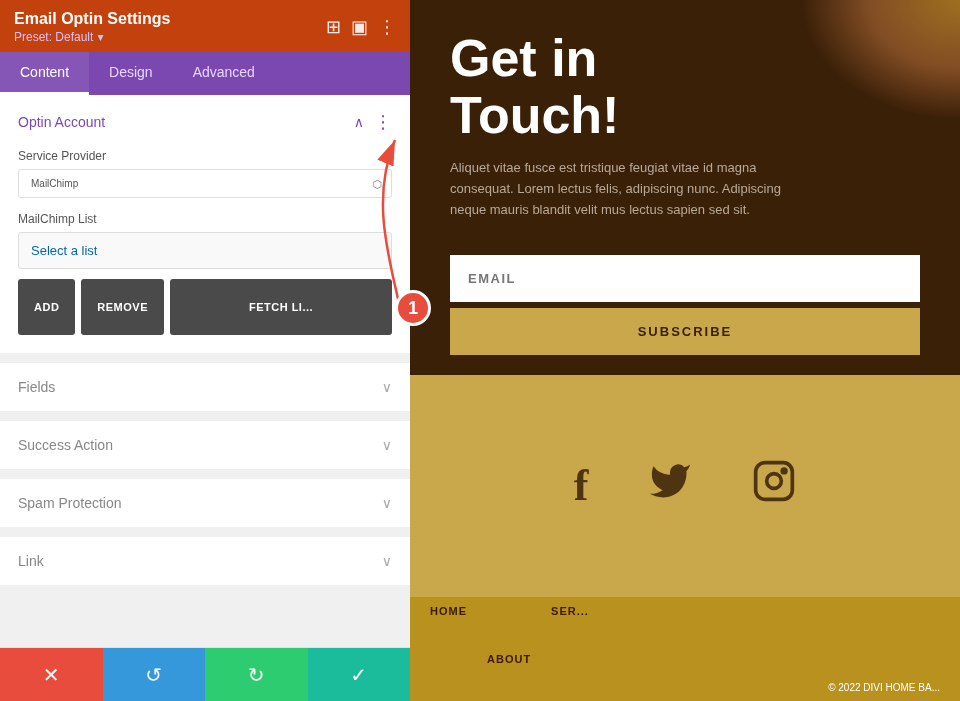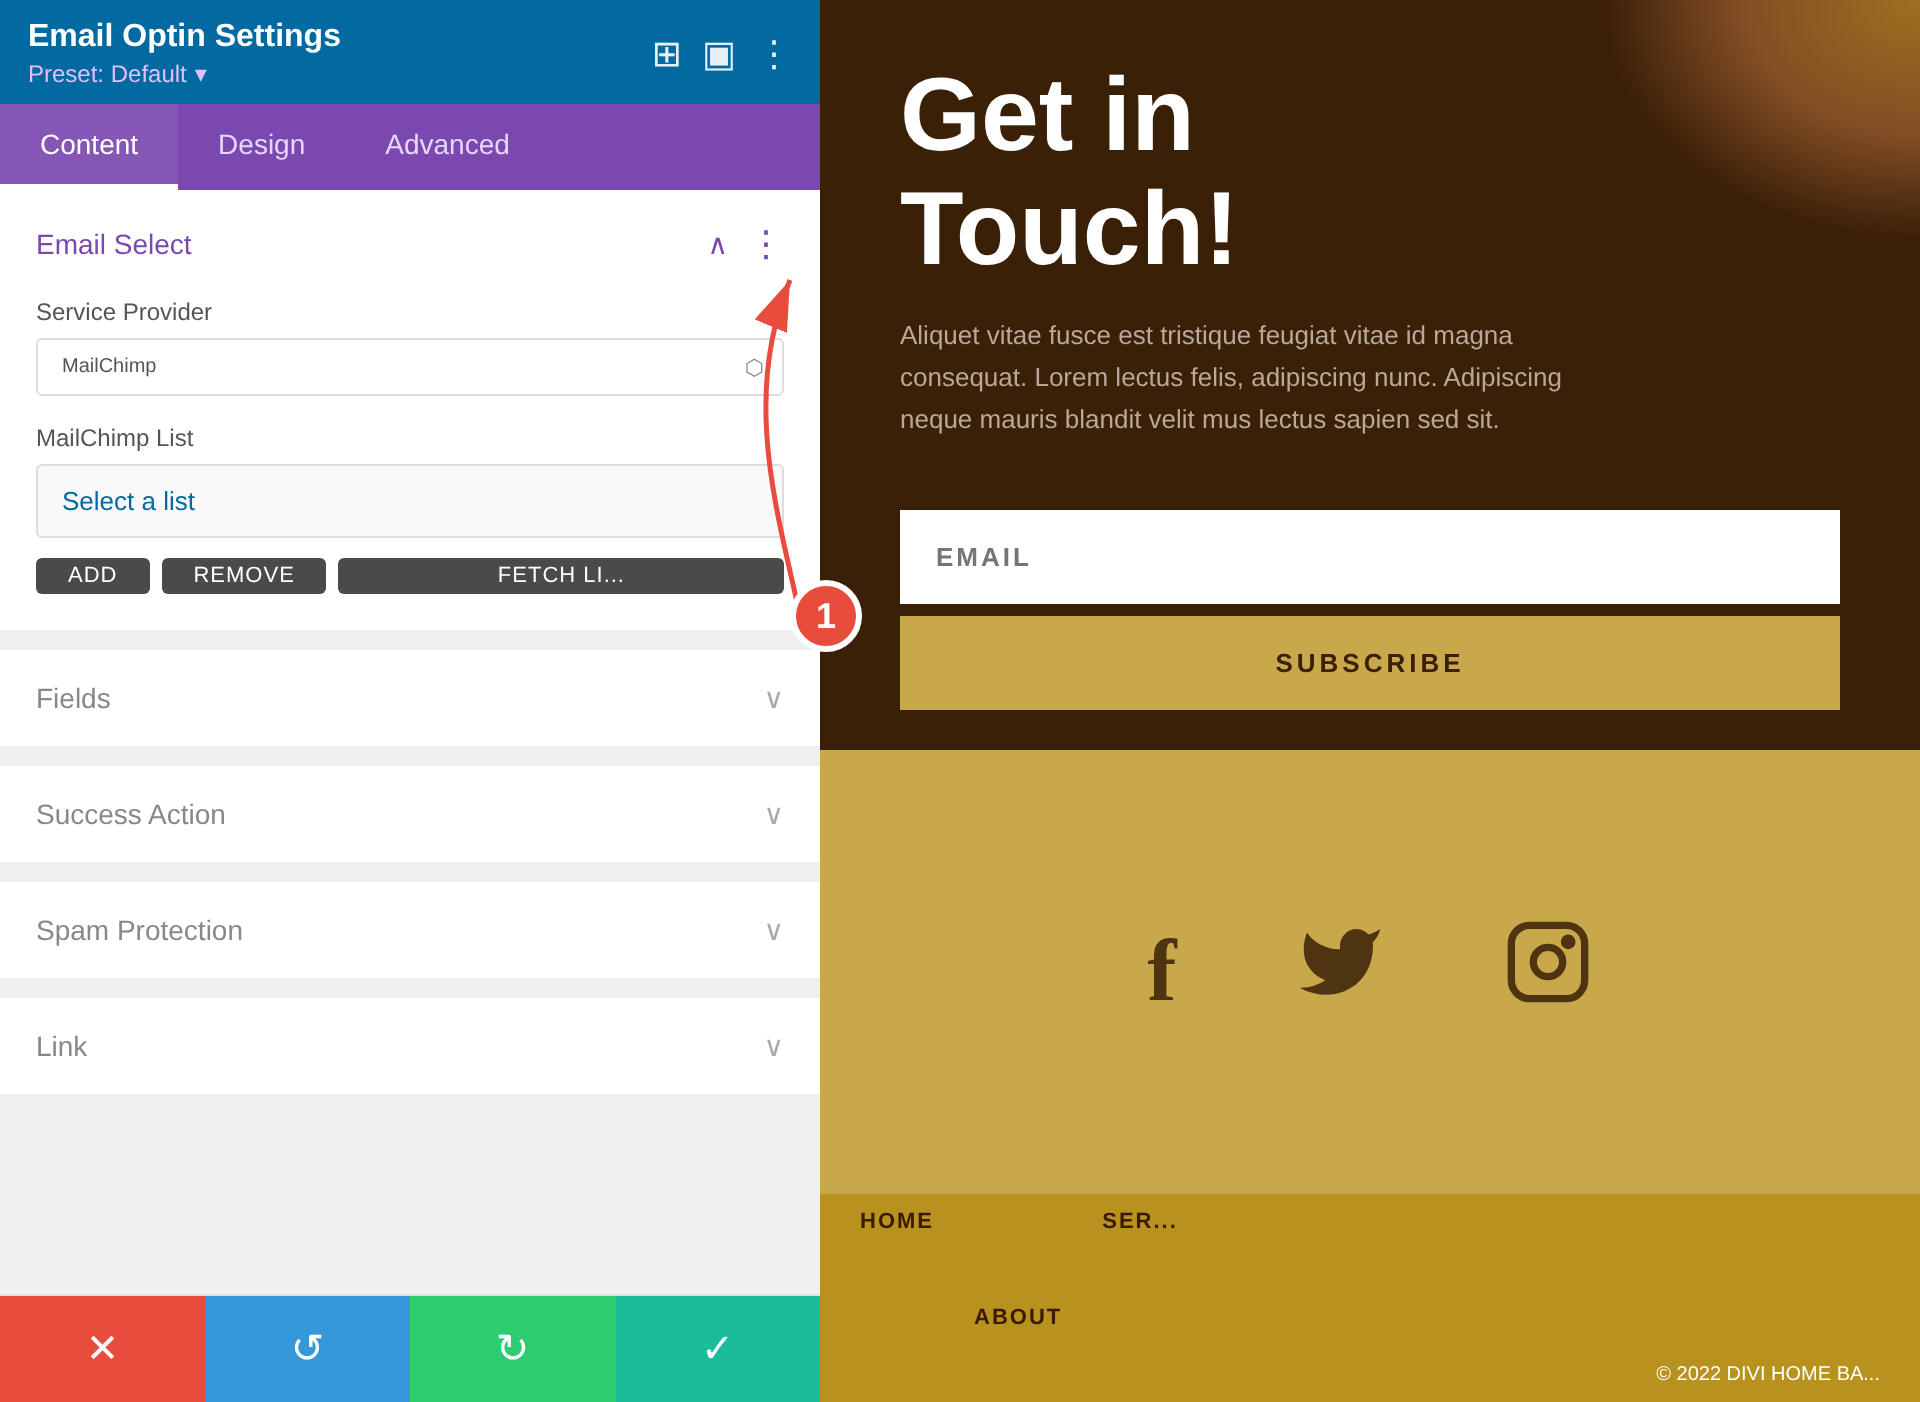--- a/index.html
+++ b/index.html
@@ -15,21 +15,21 @@
     .left-panel {
       width: 410px;
       min-width: 410px;
       background: #fff;
       display: flex;
       flex-direction: column;
       height: 701px;
     }
 
     .panel-header {
-      background: #0369a1;
+      background: #c2410c;
       padding: 10px 14px 8px 14px;
       display: flex;
       align-items: center;
       justify-content: space-between;
     }
     .panel-header-left {}
     .panel-title {
       color: #fff;
       font-size: 16px;
       font-weight: 700;
@@ -167,23 +167,23 @@
     }
 
     .button-row {
       display: flex;
       gap: 6px;
     }
     .btn-dark {
       background: #4a4a4a;
       color: #fff;
       border: none;
-      padding: 3px 16px;
+      padding: 22px 16px;
       font-size: 11px;
-      font-weight: 400;
+      font-weight: 700;
       border-radius: 3px;
       cursor: pointer;
       letter-spacing: 0.5px;
       text-transform: uppercase;
     }
     .btn-fetch {
       flex: 1;
     }
 
     .divider {
@@ -368,21 +368,21 @@
       </div>
       <div class="tab">
         <span>Advanced</span>
       </div>
     </div>
 
     <div class="panel-content">
 
       <div class="section">
         <div class="section-header">
-          <span class="section-title open">Email Select</span>
+          <span class="section-title open">Optin Account</span>
           <div class="section-header-right">
             <span class="section-chevron up">∧</span>
             <span class="section-dots">⋮</span>
           </div>
         </div>
         <div class="section-body">
 
           <div class="field-label">Service Provider</div>
           <div class="select-wrapper">
             <select class="select-field">

